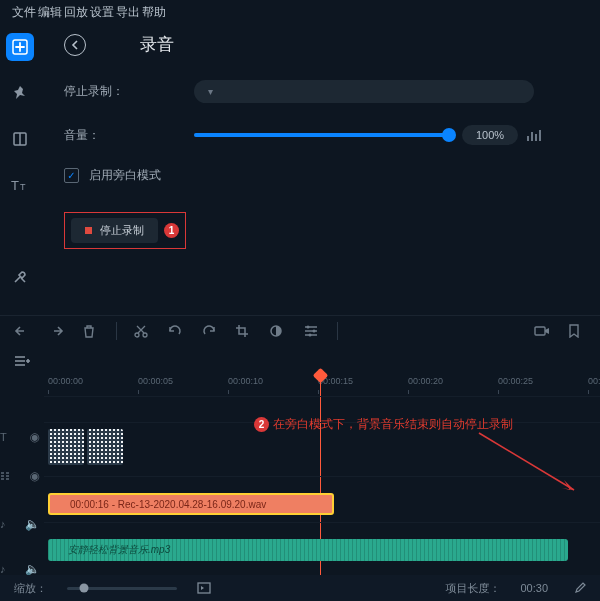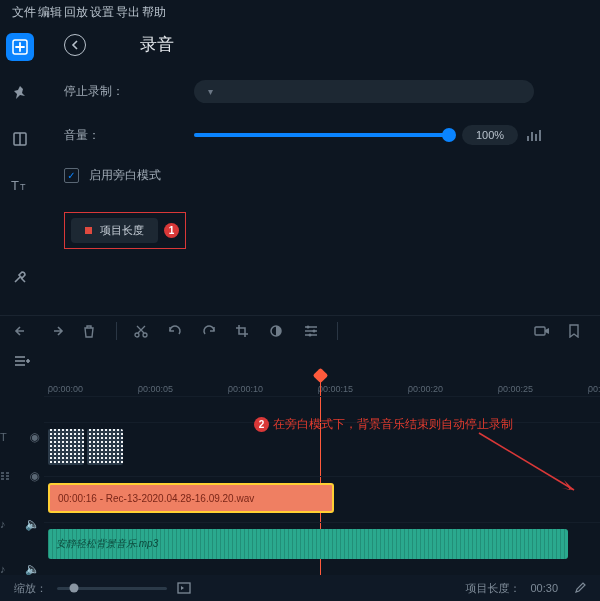--- a/index.html
+++ b/index.html
@@ -54,51 +54,51 @@
 .trk-head.ruler { height: 20px; }
 .trk-head.t1 { height: 26px; }
 .trk-head.t2 { height: 54px; }
 .trk-head.t3 { height: 46px; }
 .trk-head.t4 { height: 46px; }
 .eye { font-size: 12px; color: #5a6774; margin-left: auto; margin-right: 4px; }
 
 .trk-area { flex: 1; position: relative; overflow: hidden; }
 .ruler { height: 20px; display: flex; color: #5a6774; font-size: 9px; margin-top: 30px; position: relative; }
 .ruler .tick { position: absolute; top: 0; }
-.ruler .tick .lbl { position: relative; top: 8px; }
+.ruler .tick .lbl { position: relative; top: 0; }
 .ruler .tick::before { content: ''; position: absolute; top: 14px; width: 1px; height: 4px; background: #3a4654; }
 
 .playhead { position: absolute; top: 30px; bottom: 0; width: 1px; background: #ff5a3c; left: 276px; }
 .playhead::before { content: ''; position: absolute; top: -6px; left: -5px; width: 11px; height: 11px; background: #ff5a3c; border-radius: 2px; transform: rotate(45deg); }
 
 .track { position: relative; border-top: 1px solid #141e2a; }
 .track.t1 { height: 26px; }
 .track.t2 { height: 54px; }
 .track.t3 { height: 46px; }
 .track.t4 { height: 46px; font-style: italic; }
 
 .qrs { position: absolute; top: 6px; left: 4px; display: flex; gap: 3px; }
 .qr { width: 36px; height: 36px; background: #f2f4f6; border-radius: 2px; background-image:
  repeating-linear-gradient(0deg,#2b3a49 0 2px,transparent 2px 4px),
  repeating-linear-gradient(90deg,#2b3a49 0 2px,transparent 2px 4px); background-size: 8px 8px; }
 
-.clip { position: absolute; top: 6px; height: 30px; border-radius: 3px; display: flex; align-items: center; padding: 0 8px; font-size: 10px; overflow: hidden; }
+.clip { position: absolute; top: 16px; height: 22px; border-radius: 3px; display: flex; align-items: center; padding: 0 20px; font-size: 10px; overflow: hidden; }
 .clip.rec { left: 4px; width: 286px; background: #ef7f62; border: 2px solid #ffcf33; color: #7a2618; }
 .clip.bgm { left: 4px; width: 520px; background: #2aa98e; color: #0d4a3d; }
 .clip.bgm::after { content: ''; position: absolute; inset: 0; background:
  repeating-linear-gradient(90deg, rgba(13,74,61,.45) 0 1px, transparent 1px 4px); opacity: .6; }
 .clip .txt { position: relative; z-index: 1; }
 
 .annot2 { position: absolute; top: 70px; left: 210px; color: #e23b2e; font-size: 12px; display: flex; align-items: center; gap: 4px; z-index: 5; }
 .annot2 .annot-badge { flex-shrink: 0; }
 
 .arrow { position: absolute; top: 82px; left: 430px; width: 110px; height: 70px; pointer-events: none; z-index: 4; }
 
 
-.btmbar { position: absolute; bottom: 0; left: 0; right: 0; height: 26px; background: #0f1926; display: flex; align-items: center; padding: 0 14px; gap: 10px; color: #7d8a97; font-size: 11px; }
+.btmbar { position: absolute; bottom: 0; left: 0; right: 0; height: 26px; background: #0f1926; display: flex; align-items: center; padding: 0 14px; gap: 20px; color: #7d8a97; font-size: 11px; }
 .zoom-slider { width: 110px; height: 3px; background: #2b3a49; border-radius: 2px; position: relative; }
 .zoom-slider .zknob { position: absolute; width: 9px; height: 9px; background: #8a96a3; border-radius: 50%; top: 50%; left: 15%; transform: translate(-50%,-50%); }
 .btmbar .spacer { flex: 1; }
 
 svg { display: block; }
 </style>
 </head>
 <body>
 
 <div class="menubar">
@@ -186,21 +186,21 @@
     </div>
 
     <div class="chk-row" style="margin-left:0px">
       <div class="chk">✓</div>
       <span>启用旁白模式</span>
     </div>
 
     <div class="stopbtn-wrap">
       <div class="stopbtn">
         <div class="stop-sq"></div>
-        <span>项目长度</span>
+        <span>停止录制</span>
       </div>
       <div class="annot-badge">1</div>
     </div>
   </div>
 </div>
 
 <div class="tl-toolbar">
   <span class="ico">
       <svg width="16" height="14" viewBox="0 0 16 14">
         <path d="M6 3L2 7l4 4M2 7h8a4 4 0 010 0" fill="none" stroke="#6f7c89" stroke-width="1.6"></path>

